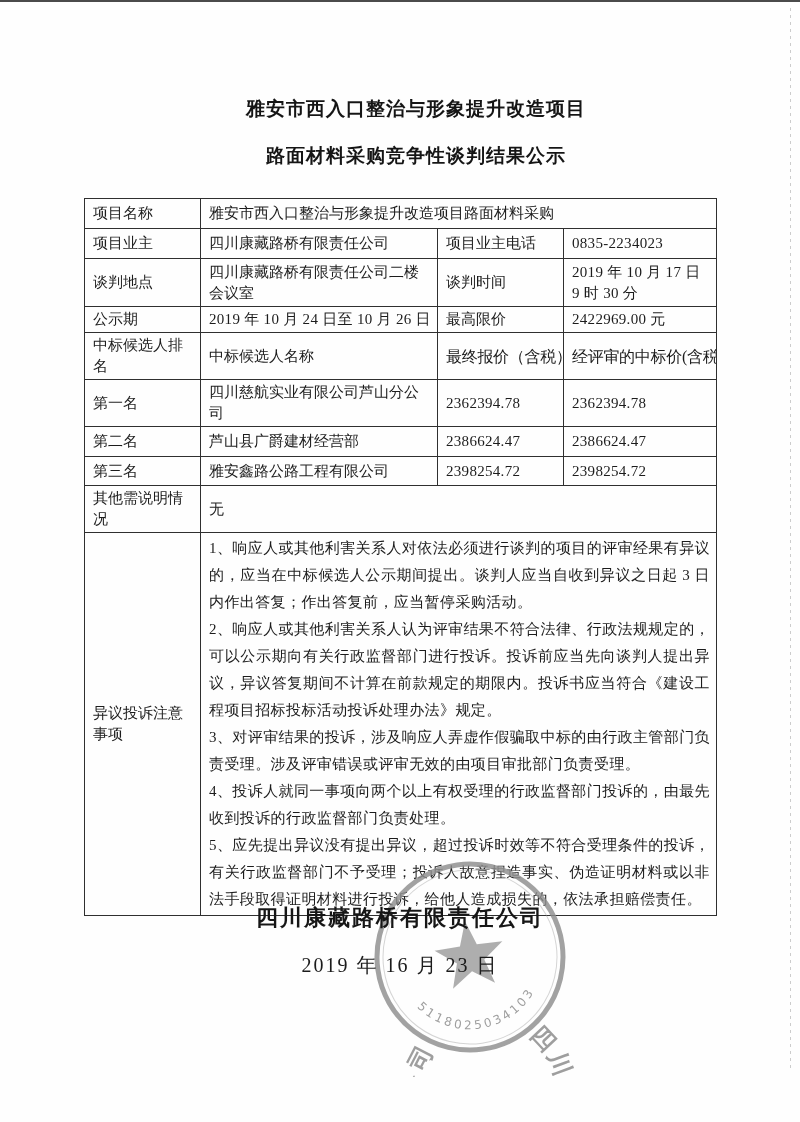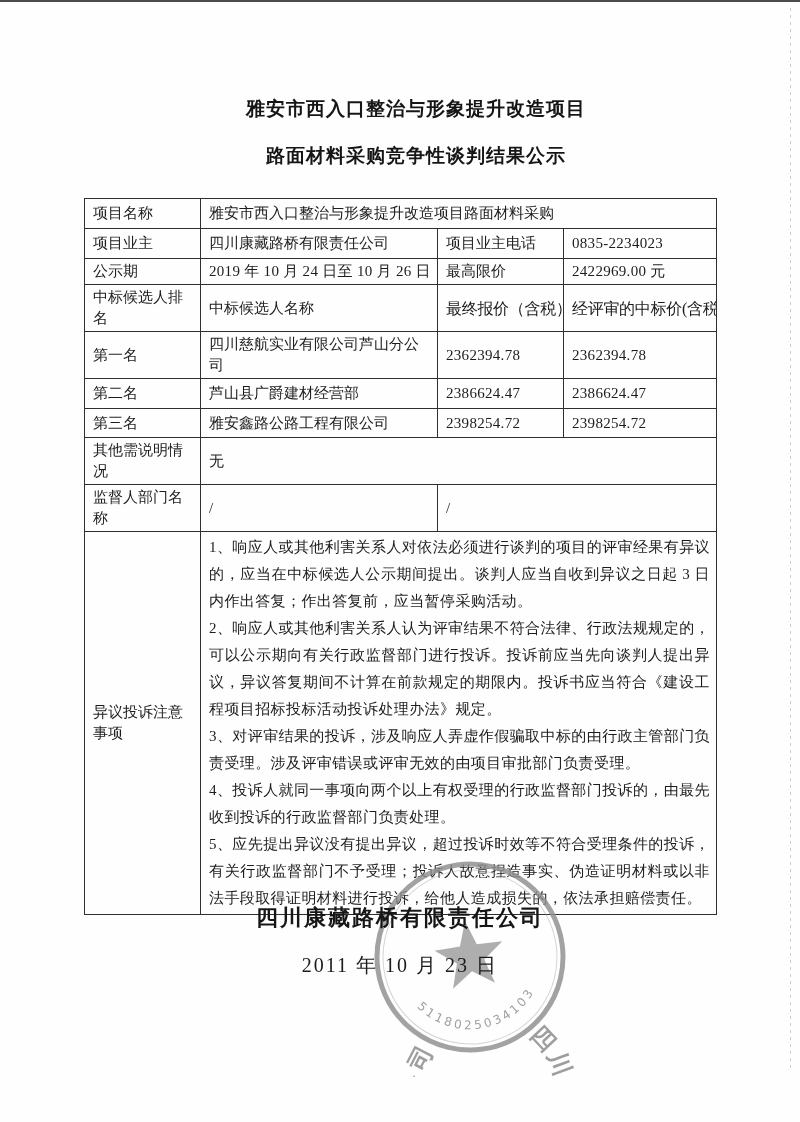--- a/index.html
+++ b/index.html
@@ -81,20 +81,26 @@
         <tr class="r1">
       <td class="lbl">项目名称</td>
       <td colspan="3">雅安市西入口整治与形象提升改造项目路面材料采购</td>
     </tr>
     <tr class="r2">
       <td class="lbl">项目业主</td>
       <td>四川康藏路桥有限责任公司</td>
       <td>项目业主电话</td>
       <td class="num">0835-2234023</td>
     </tr>
+    <tr class="r3">
+      <td class="lbl">谈判地点</td>
+      <td>四川康藏路桥有限责任公司二楼会议室</td>
+      <td>谈判时间</td>
+      <td class="num">2019 年 10 月 17 日 9 时 30 分</td>
+    </tr>
     <tr class="r4">
       <td class="lbl">公示期</td>
       <td class="num">2019 年 10 月 24 日至 10 月 26 日</td>
       <td>最高限价</td>
       <td class="num">2422969.00 元</td>
     </tr>
     <tr class="r5">
       <td class="lbl">中标候选人排名</td>
       <td>中标候选人名称</td>
       <td class="hdr-sm">最终报价（含税）</td>
@@ -115,25 +121,20 @@
     <tr class="r8">
       <td class="lbl">第三名</td>
       <td>雅安鑫路公路工程有限公司</td>
       <td class="num">2398254.72</td>
       <td class="num">2398254.72</td>
     </tr>
     <tr class="r9">
       <td class="lbl">其他需说明情况</td>
       <td colspan="3">无</td>
     </tr>
-    <tr class="r10">
-      <td class="lbl">监督人部门名称</td>
-      <td>/</td>
-      <td colspan="2">/</td>
-    </tr>
     <tr>
       <td class="lbl objection-label">异议投诉注意事项</td>
       <td colspan="3" class="objection-body">
         <p>1、响应人或其他利害关系人对依法必须进行谈判的项目的评审经果有异议的，应当在中标候选人公示期间提出。谈判人应当自收到异议之日起 3 日内作出答复；作出答复前，应当暂停采购活动。</p>
         <p>2、响应人或其他利害关系人认为评审结果不符合法律、行政法规规定的，可以公示期向有关行政监督部门进行投诉。投诉前应当先向谈判人提出异议，异议答复期间不计算在前款规定的期限内。投诉书应当符合《建设工程项目招标投标活动投诉处理办法》规定。</p>
         <p>3、对评审结果的投诉，涉及响应人弄虚作假骗取中标的由行政主管部门负责受理。涉及评审错误或评审无效的由项目审批部门负责受理。</p>
         <p>4、投诉人就同一事项向两个以上有权受理的行政监督部门投诉的，由最先收到投诉的行政监督部门负责处理。</p>
         <p>5、应先提出异议没有提出异议，超过投诉时效等不符合受理条件的投诉，有关行政监督部门不予受理；投诉人故意捏造事实、伪造证明材料或以非法手段取得证明材料进行投诉，给他人造成损失的，依法承担赔偿责任。</p>
       </td>
     </tr>
@@ -152,15 +153,15 @@
       <text font-family="'Liberation Serif','DejaVu Serif',serif" font-size="24" font-weight="bold" fill="#8a8a8a" letter-spacing="3">
         <textPath href="#sealTopArc" startOffset="50%" text-anchor="middle">四川康藏路桥有限责任公司</textPath>
       </text>
       <text font-family="'DejaVu Sans','Liberation Sans',sans-serif" font-size="12" fill="#8a8a8a" letter-spacing="3">
         <textPath href="#sealBottomArc" startOffset="50%" text-anchor="middle">5118025034103</textPath>
       </text>
     </g>
   </svg>
 
   <div class="footer-company">四川康藏路桥有限责任公司</div>
-  <div class="footer-date">2011 年 10 月 23 日</div>
+  <div class="footer-date">2019 年 16 月 23 日</div>
 
 </div>
 
 </body></html>

